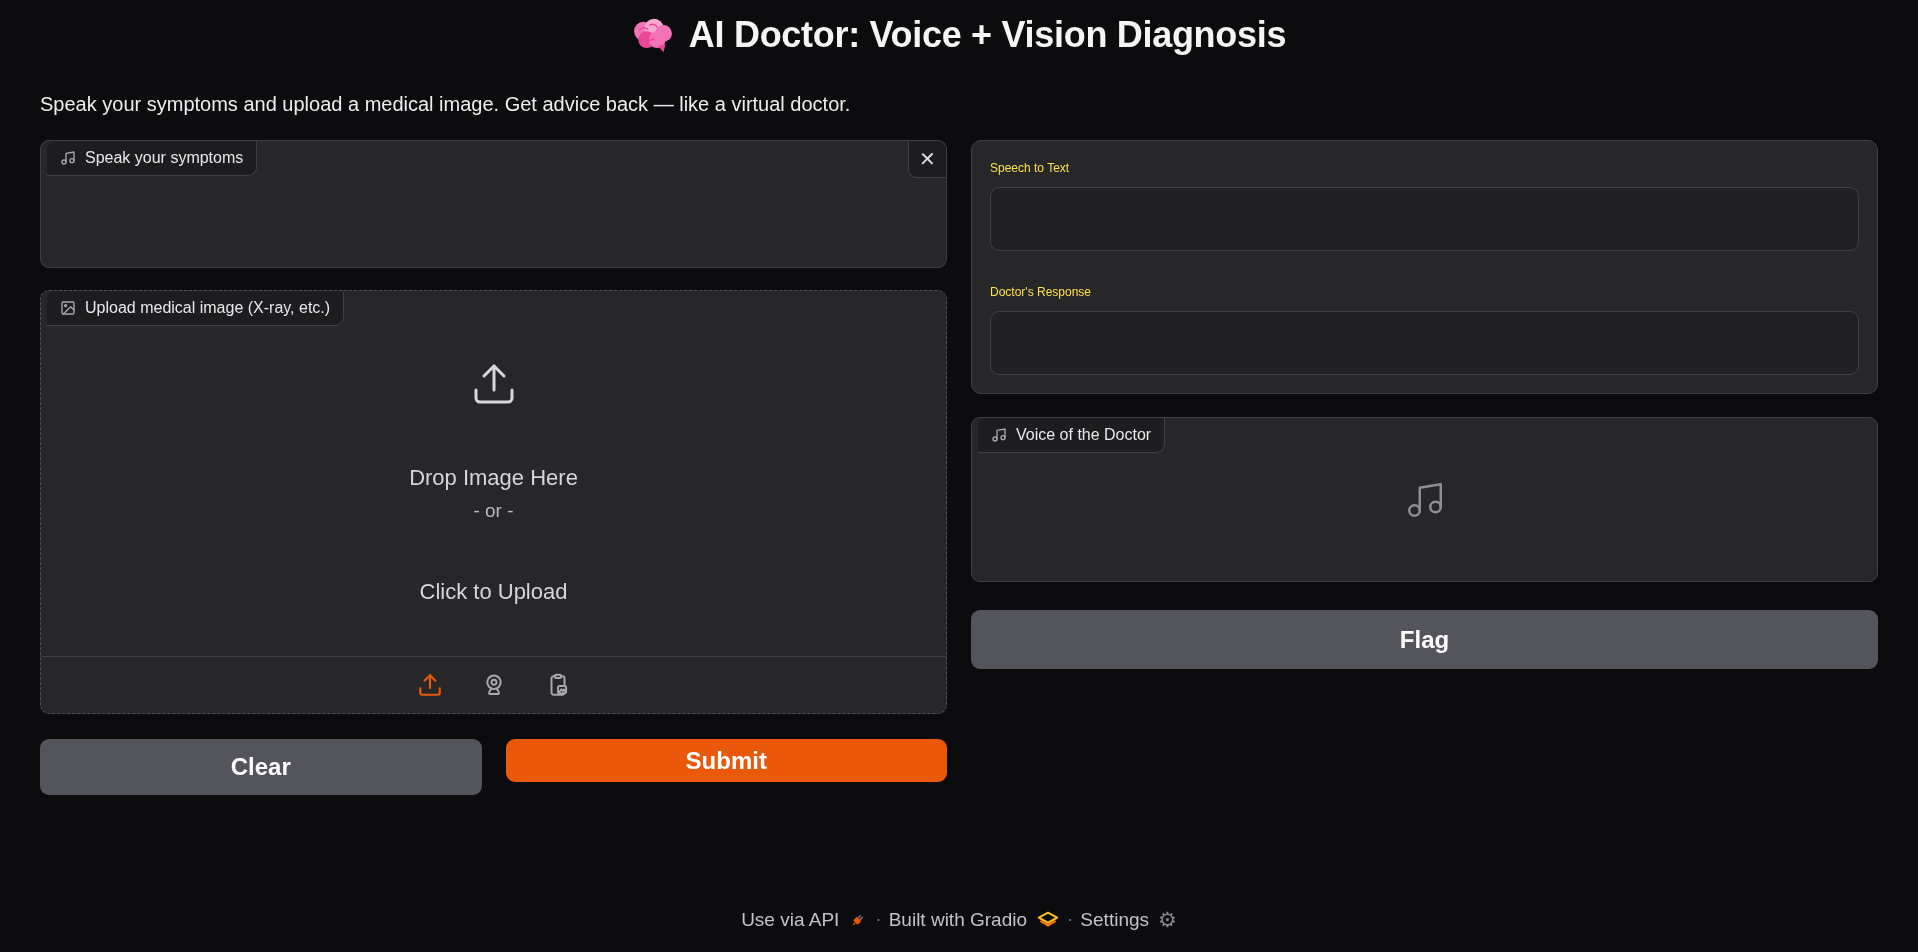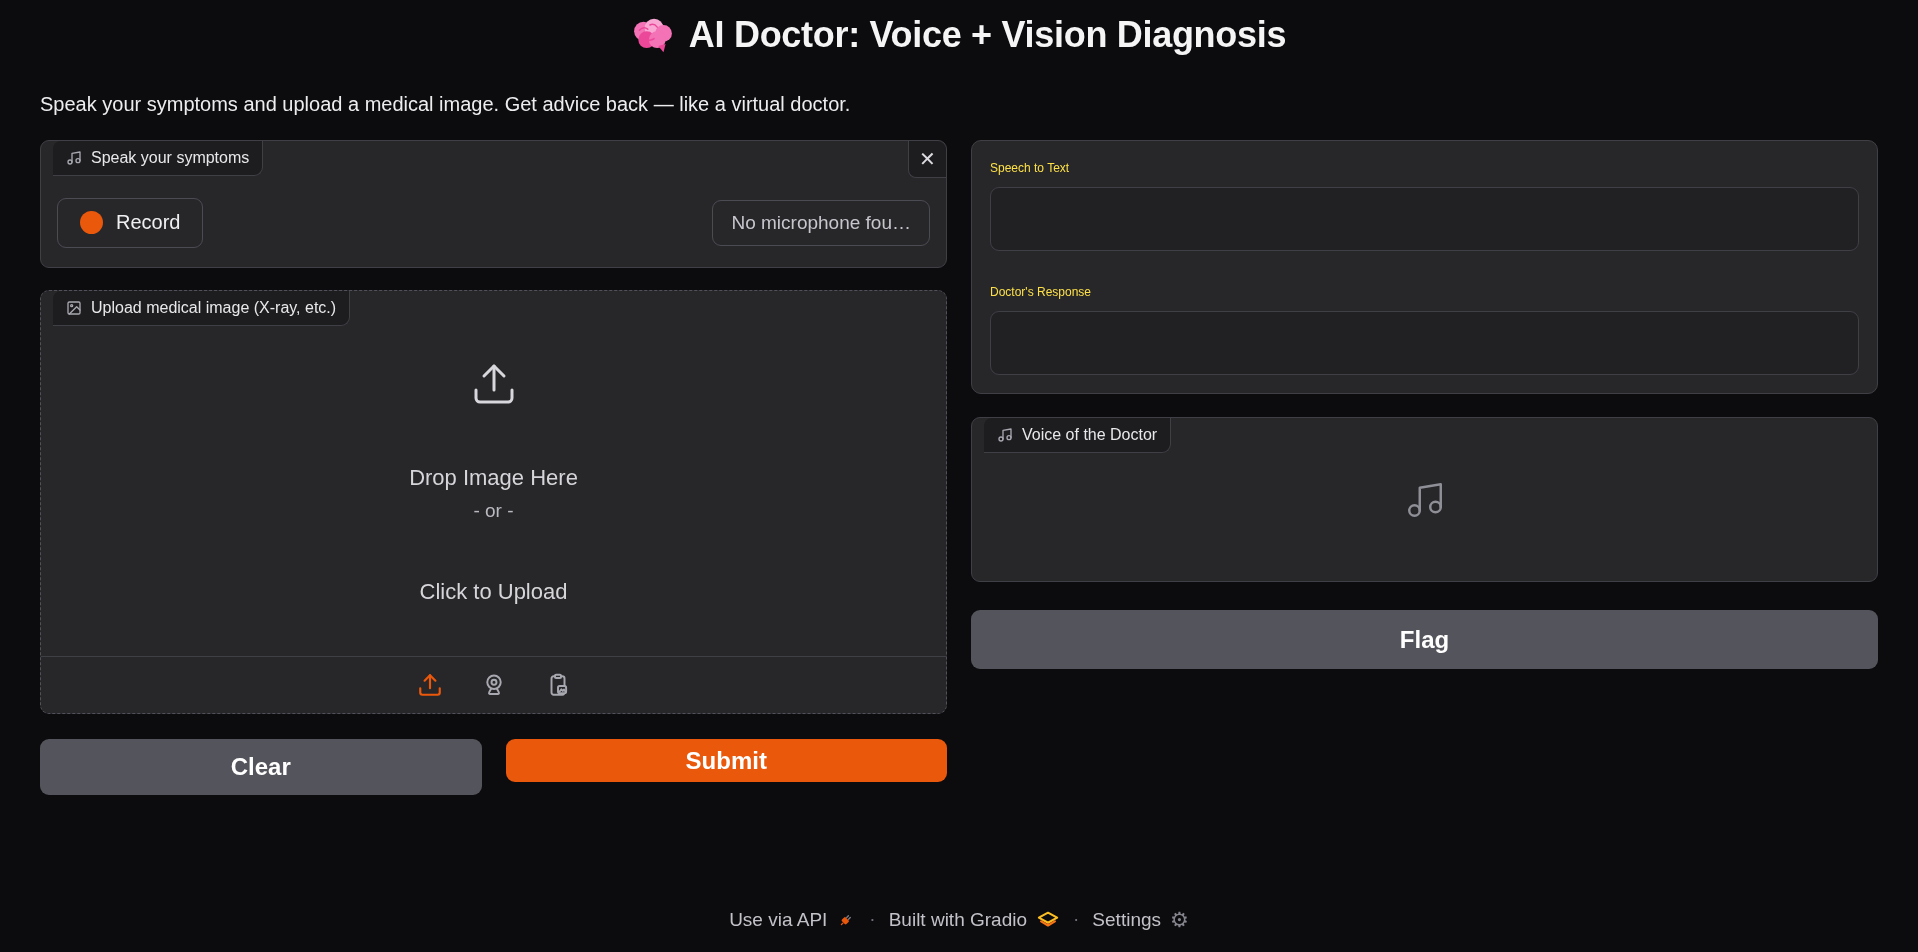--- a/index.html
+++ b/index.html
@@ -8,21 +8,21 @@
 
   
   .header-row { margin-top:14px; display:flex; justify-content:center; align-items:center; gap:15px; }
   .title { font-size:36px; font-weight:700; color:#f5f5f6; letter-spacing:-0.3px; }
   .subtitle { margin-top:37px; font-size:20px; color:#ededef; }
 
   
   .columns { margin-top:24px; display:grid; grid-template-columns:1fr 1fr; gap:24px; align-items:start; }
 
   .block { position:relative; background:#27272a; border:1px solid #3f3f46; border-radius:9px; }
-  .badge { position:absolute; top:0; left:12px; display:inline-flex; align-items:center; gap:9px;
+  .badge { position:absolute; top:0; left:6px; display:inline-flex; align-items:center; gap:9px;
            padding:8px 13px; background:#1d1d20; border-right:1px solid #3f3f46; border-bottom:1px solid #3f3f46;
            border-radius:8px 0 9px 0; font-size:16px; color:#e8e8ea; z-index:2; }
   .badge svg { flex:none; }
 
   
   .audio-in { height:128px; display:flex; flex-direction:column; }
   .close-btn { position:absolute; top:0; right:0; width:38px; height:37px; background:#1d1d20;
                border:none; border-left:1px solid #3f3f46; border-bottom:1px solid #3f3f46;
                border-radius:0 9px 0 8px; color:#dcdce0; font-size:20px; line-height:1;
                display:flex; align-items:center; justify-content:center; cursor:pointer; }
@@ -55,21 +55,21 @@
   textarea.box { width:100%; height:64px; background:#212124; border:1px solid #3f3f46; border-radius:9px;
                  resize:none; color:#f4f4f5; font-family:inherit; font-size:18px; padding:10px 12px; outline:none; }
 
   .audio-out { margin-top:23px; height:165px; }
   .music-center { position:absolute; inset:0; display:flex; align-items:center; justify-content:center; }
 
   .btn-flag { margin-top:28px; width:100%; height:59px; background:#54545c; }
 
   
   footer { margin-top:auto; margin-bottom:20px; display:flex; justify-content:center;
-           gap:10px; font-size:19px; color:#c2c2c8; }
+           gap:4px; font-size:19px; color:#c2c2c8; }
   .footer-link { display:flex; align-items:center; gap:9px; cursor:pointer; }
   .dot-sep { color:#6f6f77; margin:0 3px; }
   .gear-glyph { font-size:21px; color:#85858d; }
 </style>
 </head>
 <body>
 
 <div class="app">
 
   <div class="header-row">
@@ -96,27 +96,20 @@
           <svg width="16" height="16" viewBox="0 0 24 24" fill="none" stroke="#a8a8b0" stroke-width="2" stroke-linecap="round" stroke-linejoin="round">
             <path d="M9 18V5l12-2v13"></path>
               <circle cx="6" cy="18" r="3"></circle>
               <circle cx="18" cy="16" r="3"></circle>
           </svg>
           <span>Speak your symptoms</span>
         </div>
         <button class="close-btn">
           <span>✕</span>
         </button>
-        <div class="audio-controls">
-          <button class="record-btn">
-            <span class="record-dot"></span>
-            <span>Record</span>
-          </button>
-          <button class="mic-select">No microphone fou…</button>
-        </div>
       </div>
 
       <div class="image-block">
         <div class="badge">
           <svg width="16" height="16" viewBox="0 0 24 24" fill="none" stroke="#a8a8b0" stroke-width="2" stroke-linecap="round" stroke-linejoin="round">
             <rect x="3" y="3" width="18" height="18" rx="2"></rect>
               <circle cx="8.5" cy="8.5" r="1.5"></circle>
               <path d="M21 15l-5-5L5 21"></path>
           </svg>
           <span>Upload medical image (X-ray, etc.)</span>

